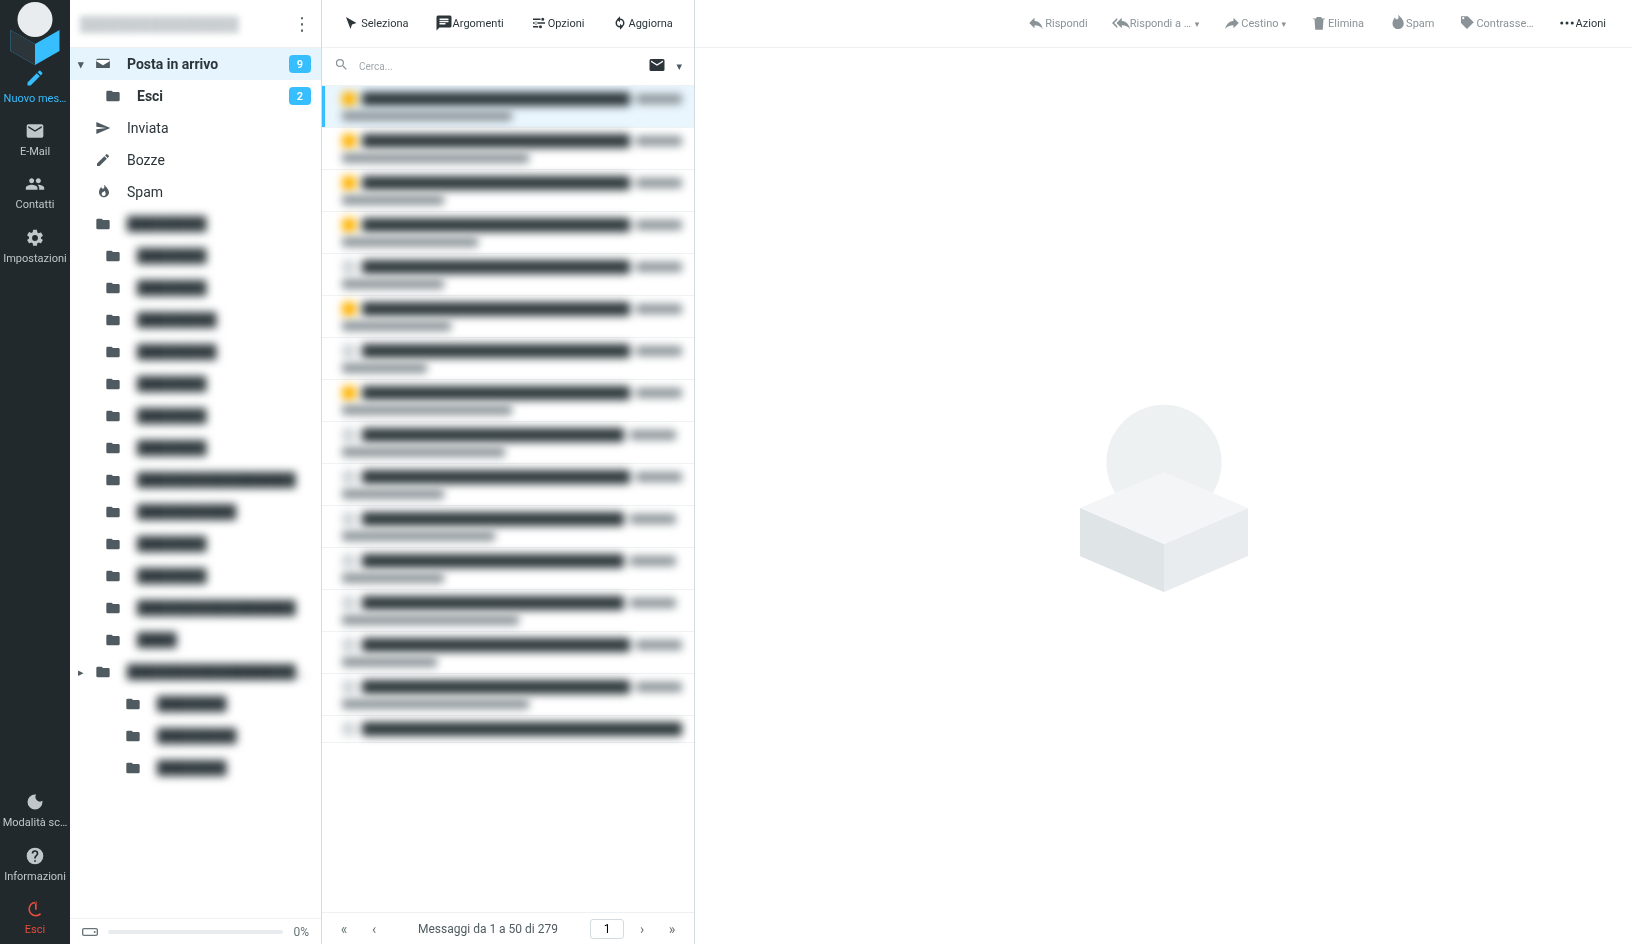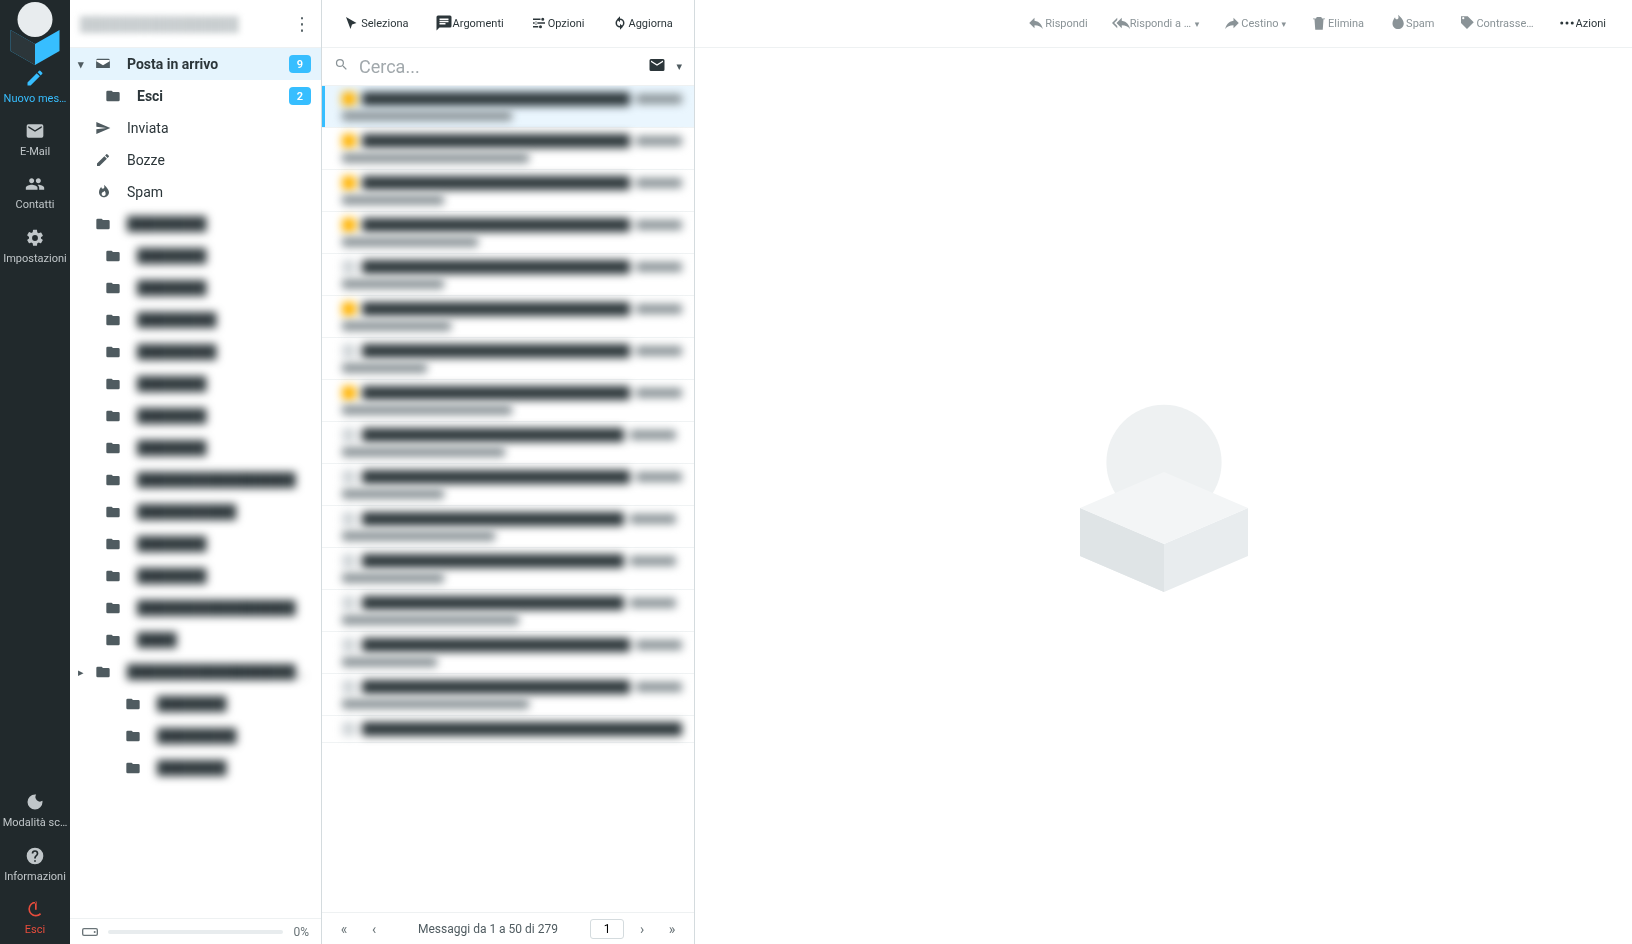--- a/index.html
+++ b/index.html
@@ -45,21 +45,21 @@
 
 
 .maillist { width: 373px; border-right: 1px solid #d4dbde; display: flex; flex-direction: column; background:#fff; }
 .toolbar1 { height: 48px; display: flex; align-items: center; justify-content: center; gap: 6px; border-bottom: 1px solid #eef1f2; }
 .tbtn { display: flex; flex-direction: row; align-items: center; justify-content: center; font-size: 11px; color: #2c363a; padding: 4px 10px; cursor: pointer; }
 .tbtn svg { width: 18px; height: 18px; fill: #2c363a; margin-bottom: 2px; }
 .tbtn.grey { color: #8a9397; }
 .tbtn.grey svg { fill: #8a9397; }
 .searchrow { height: 38px; display: flex; align-items: center; padding: 0 12px; border-bottom: 1px solid #eef1f2; gap: 10px; }
 .searchrow .sico svg { width:15px;height:15px;fill:#8a9397; }
-.searchrow input { flex:1; border:none; outline:none; font-size:18px; color:#2c363a; }
+.searchrow input { flex:1; border:none; outline:none; font-size:10px; color:#2c363a; }
 .searchrow input::placeholder { color:#a1a8ac; }
 .searchrow .envico svg { width:18px;height:18px;fill:#2c363a; }
 .searchrow .dd { font-size:11px;color:#4f5b60; cursor:pointer; }
 .msgs { flex:1; overflow-y:auto; position:relative; }
 .msgs::-webkit-scrollbar{width:8px;}
 .msgs::-webkit-scrollbar-thumb{background:#c9ced0;border-radius:4px;}
 .msg { padding: 6px 12px 6px 20px; border-bottom: 1px solid #f0f3f4; position: relative; }
 .msg.selected { background:#eaf6fe; }
 .msg.selected::before { content:""; position:absolute; left:0; top:0; bottom:0; width:3px; background:#37beff; }
 .msg .row1 { display:flex; align-items:center; gap:6px; filter: blur(4px); }

